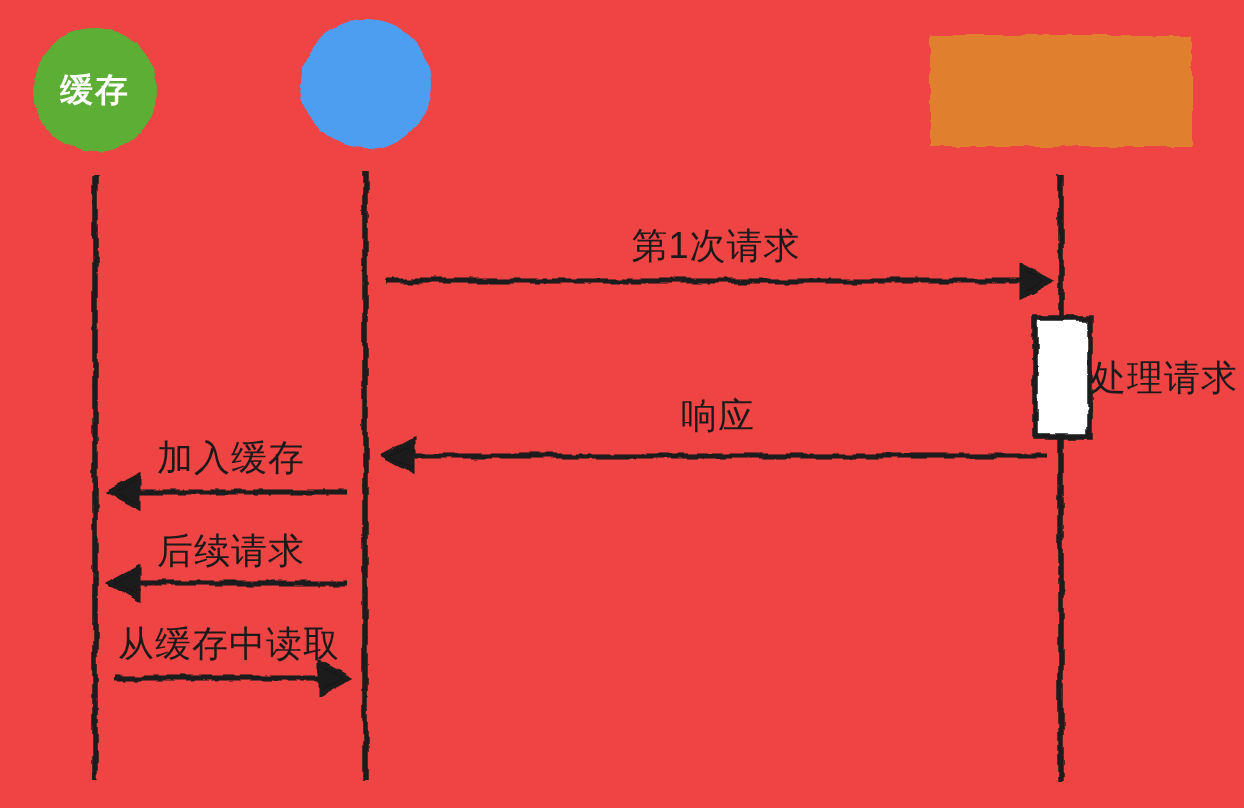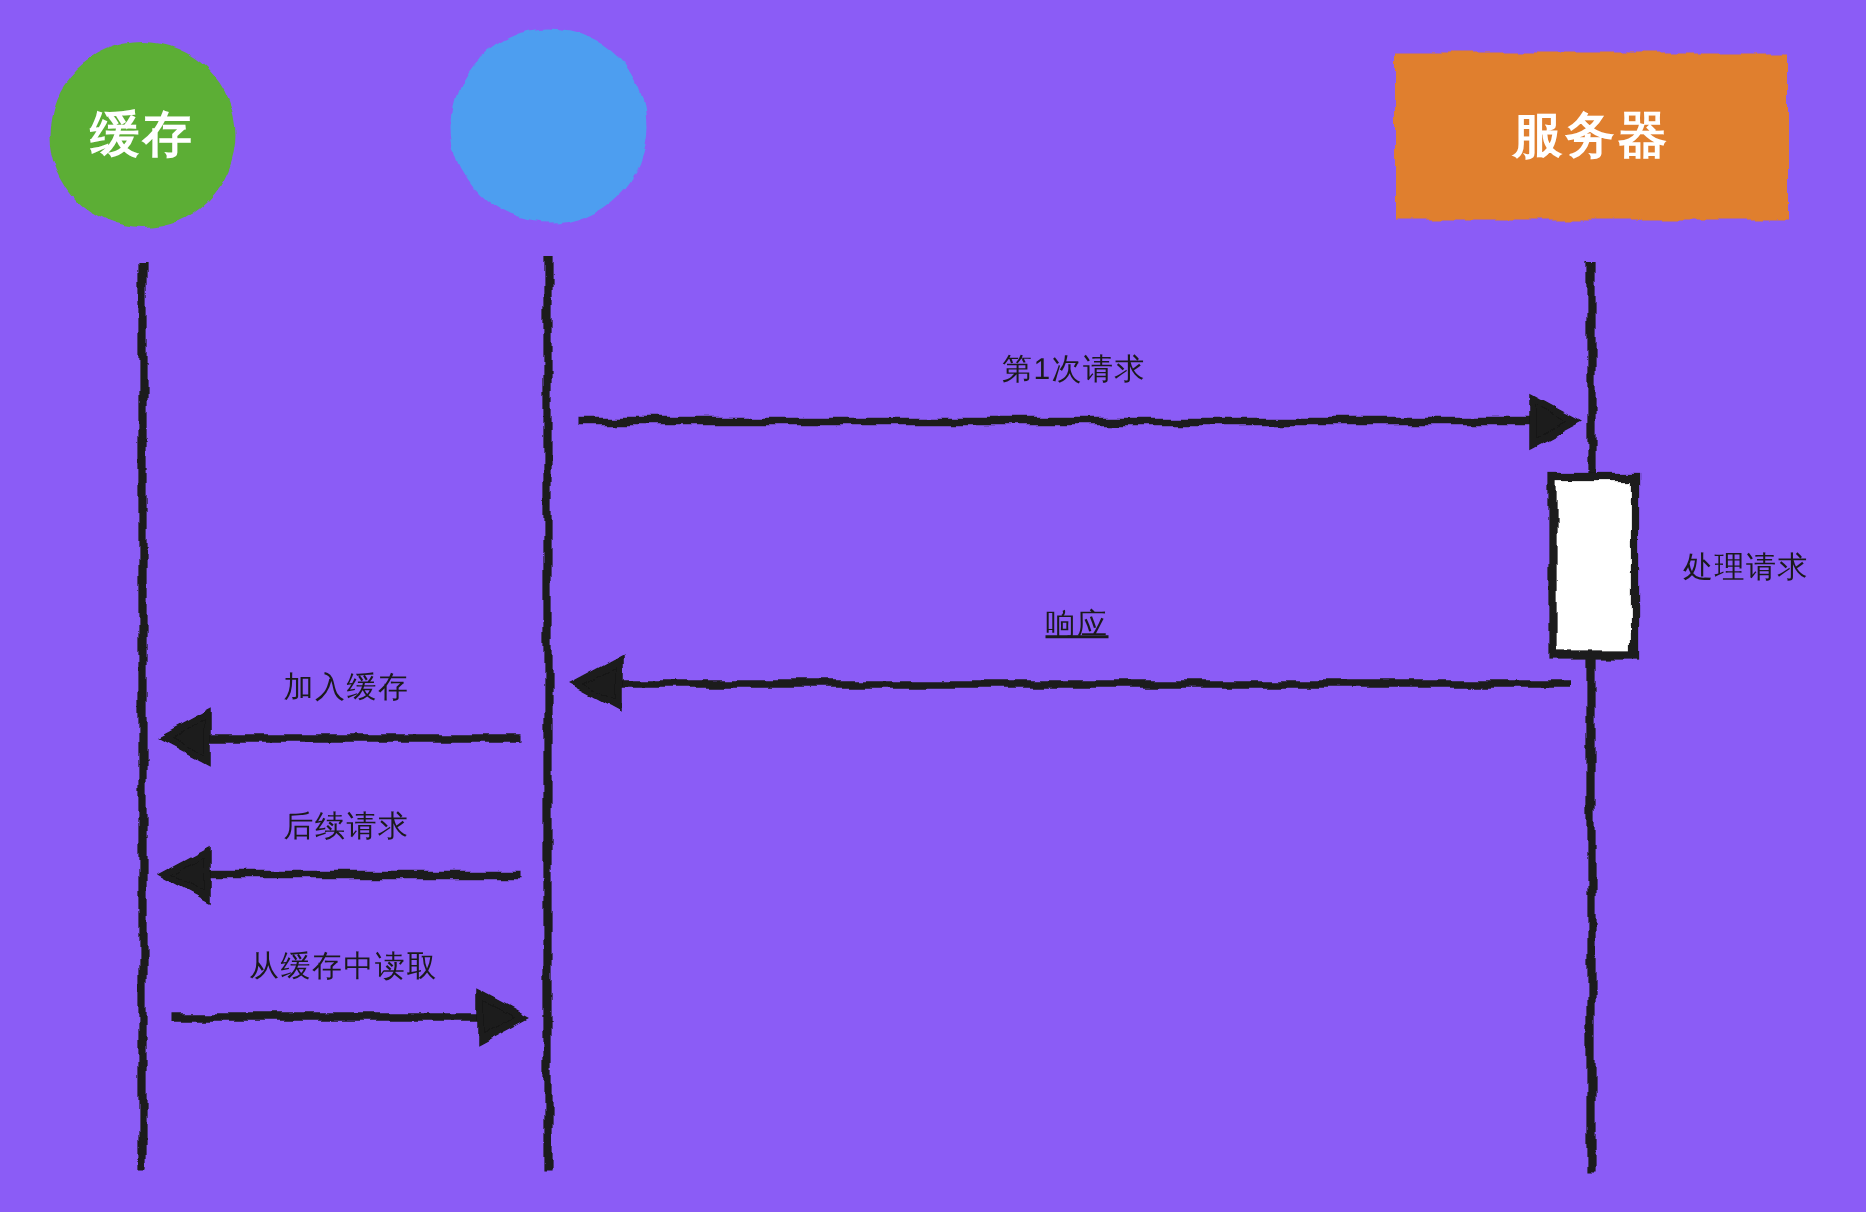--- a/index.html
+++ b/index.html
@@ -1,35 +1,35 @@
 <!DOCTYPE html>
 <html><head>
 <meta charset="utf-8">
 <style>
   html, body { margin: 0; padding: 0; background: #ffffff; }
   .stage {
     position: relative;
     width: 1244px;
     height: 808px;
-    background: #8b5cf6;
+    background: #ef4444;
     overflow: hidden;
     font-family: "Liberation Sans", sans-serif;
   }
   .stage svg.shapes {
     position: absolute;
     left: 0; top: 0;
     width: 1244px; height: 808px;
     display: block;
   }
   .label {
     position: absolute;
     transform: translate(-50%, -50%);
     white-space: nowrap;
     color: #1a1a1a;
-    font-size: 20px;
+    font-size: 36px;
     font-weight: 500;
     letter-spacing: 1px;
     text-align: center;
   }
   .actor-label {
     color: #ffffff;
     font-size: 33px;
     font-weight: 700;
     letter-spacing: 2px;
   }
@@ -82,22 +82,21 @@
       <g>
         <line x1="113" y1="678" x2="322" y2="678"></line>
         <path d="M348,678 L320,663 L320,693 Z"></path>
       </g>
     </g>
 
     <rect x="1035" y="318" width="55" height="119" stroke="#1a1a1a" stroke-width="5.5" filter="url(#rough)" fill="#ffffff"></rect>
   </svg>
 
   <div class="label actor-label" style="left:95px;  top:90px;">缓存</div>
-  <div class="label actor-label" style="left:1061px;top:91px;">服务器</div>
 
   <div class="label" style="left:716px; top:246px;">第1次请求</div>
   <div class="label" style="left:1164px;top:378px;font-family:Liberation Mono, monospace;">处理请求</div>
-  <div class="label" style="left:718px; top:416px;text-decoration:underline;">响应</div>
+  <div class="label" style="left:718px; top:416px;">响应</div>
   <div class="label" style="left:231px; top:551px;">后续请求</div>
   <div class="label" style="left:231px; top:458px;">加入缓存</div>
   <div class="label" style="left:229px; top:644px;">从缓存中读取</div>
 
 </div>
 
 </body></html>

